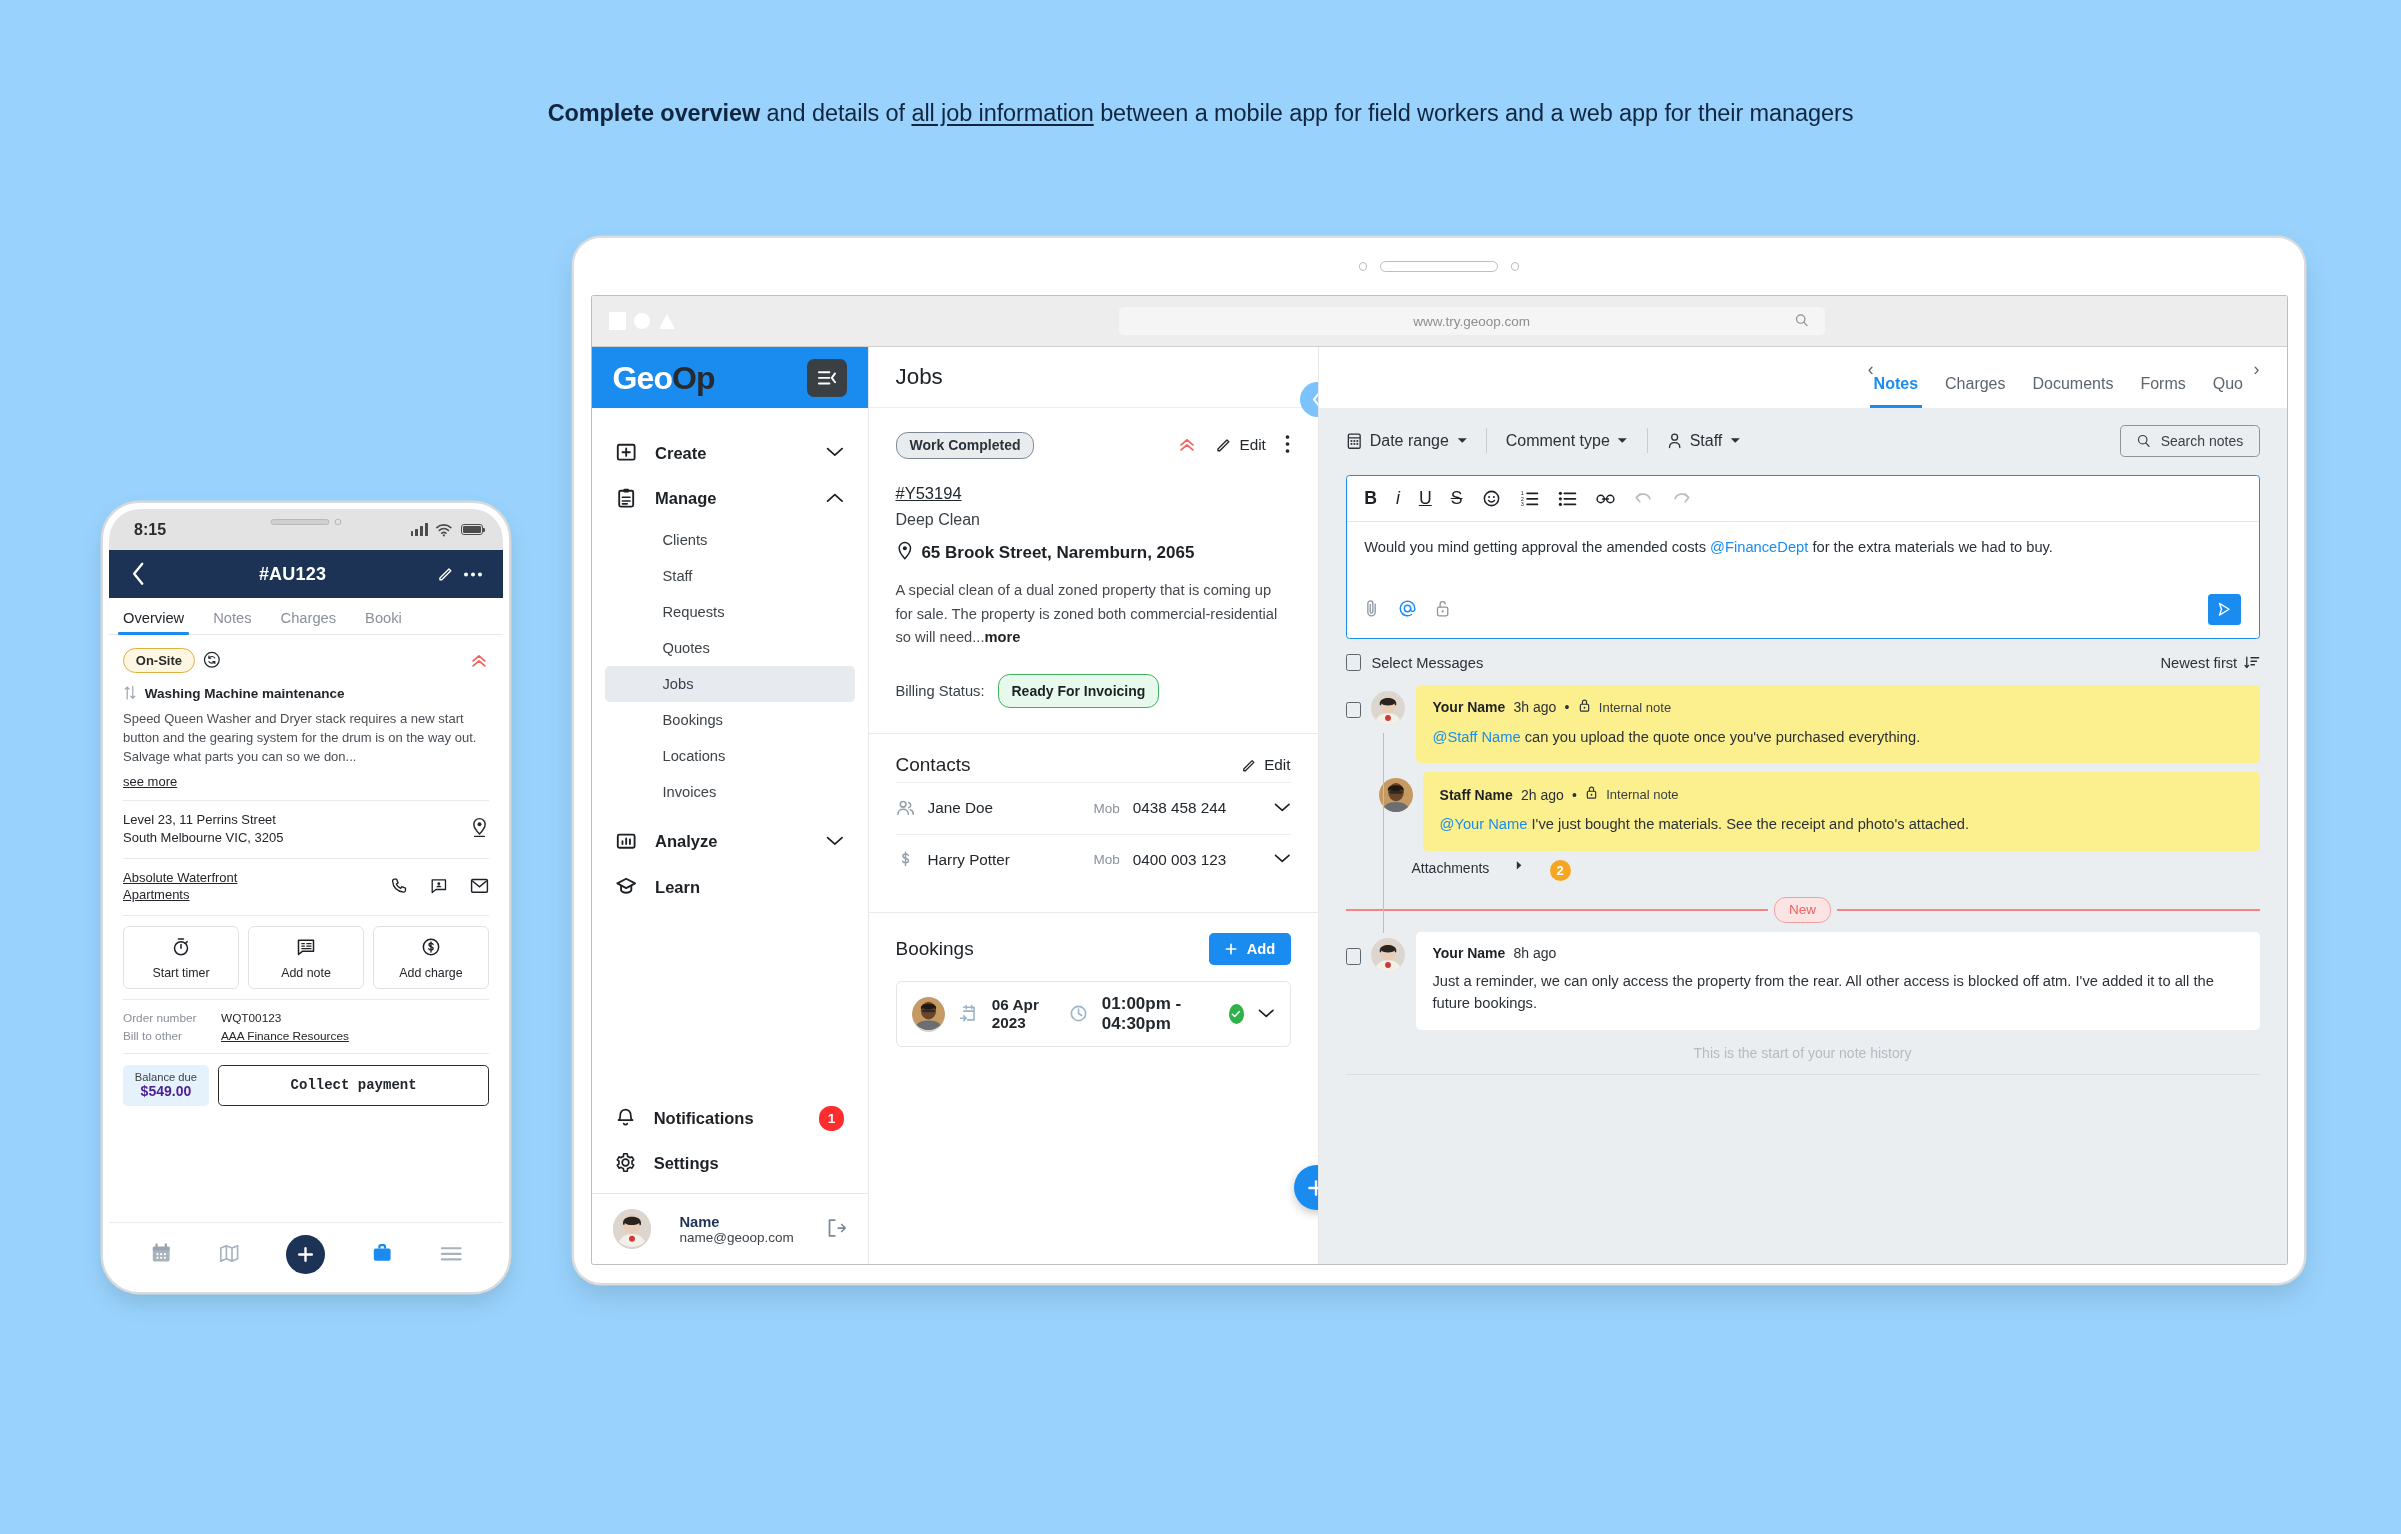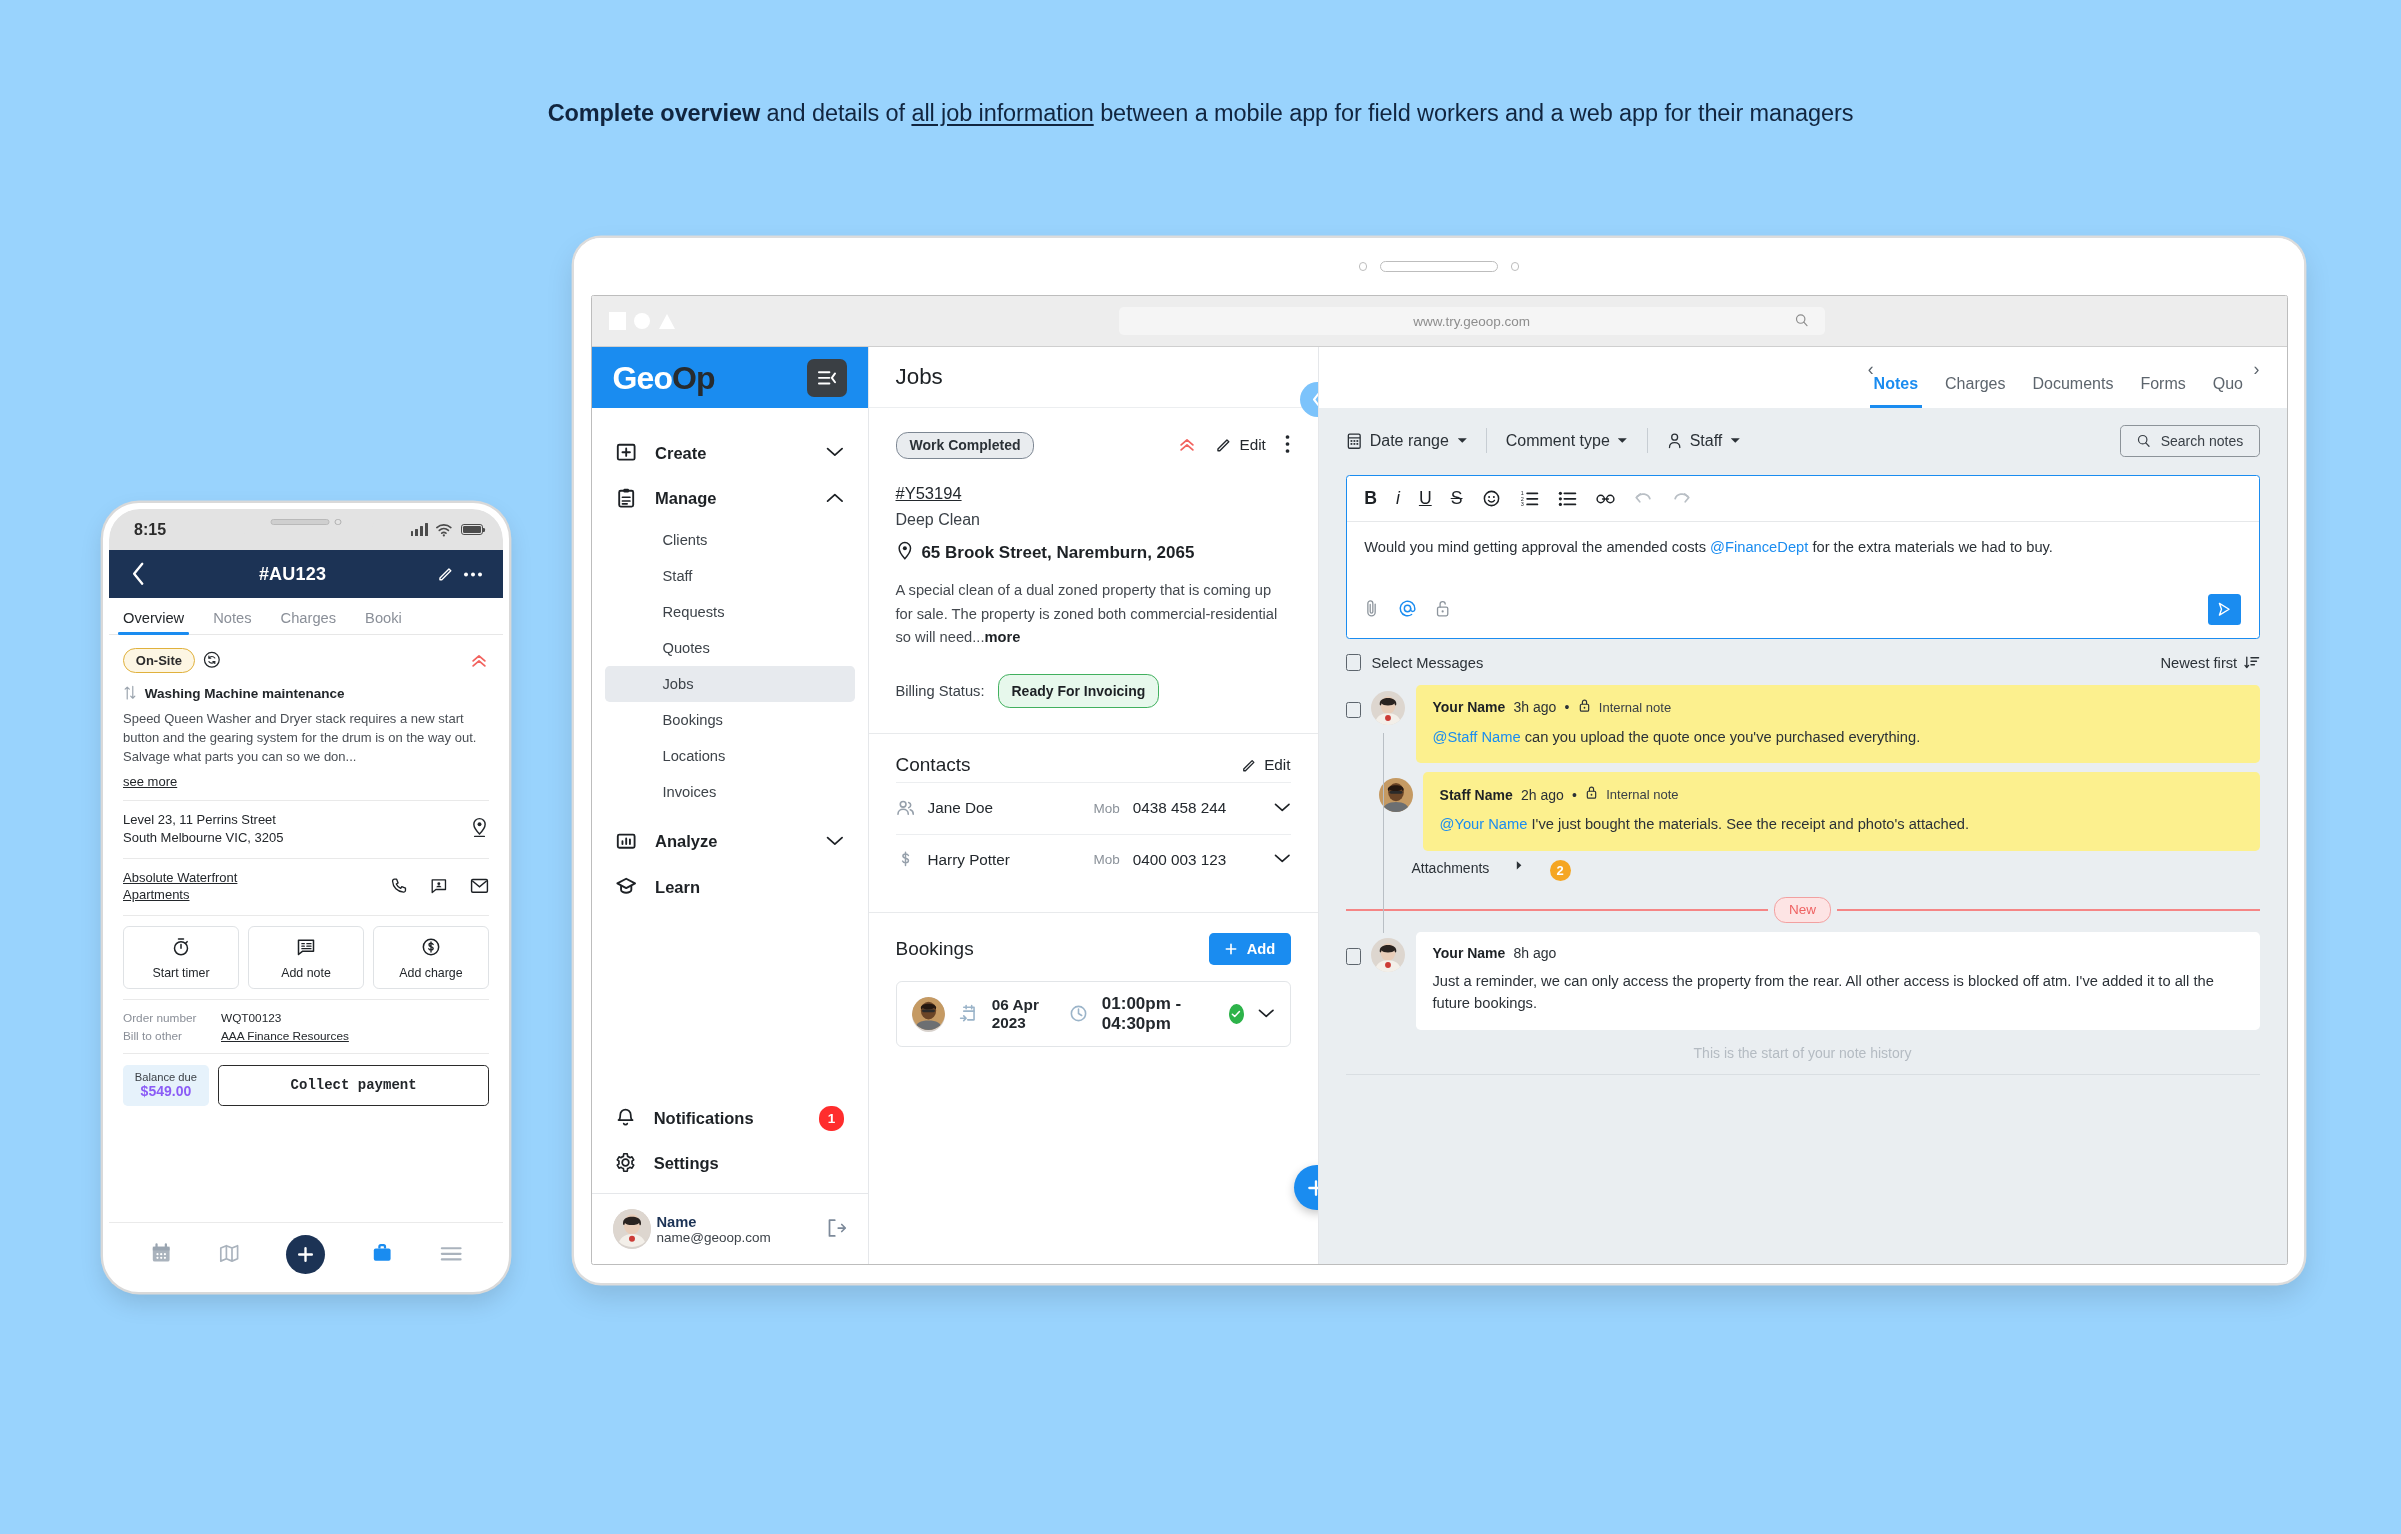--- a/index.html
+++ b/index.html
@@ -113,21 +113,21 @@
   .act-card span { font-size: 12.4px; color: #23272b; }
   .kv { display:flex; gap:20px; font-size:11.8px; margin-bottom:4.1px; align-items:baseline;}
   .kv .k { color:#8a8f98; width: 78px; flex:none; }
   .kv .v { color:#23272b; }
   .kv .v.link { text-decoration: underline; }
   .pay-row { display:flex; gap:9.4px; align-items:stretch; margin-top: 3.5px;}
   .bal {
     background:#e6f2fb; border-radius:4.7px; padding:6.5px 11.8px; text-align:center; min-width:78px;
   }
   .bal .bl { font-size:11.2px; color:#3c4147; }
-  .bal .bv { font-size:14px; font-weight:700; color:#8b5cf6; }
+  .bal .bv { font-size:14px; font-weight:700; color:#4c1d95; }
   .collect {
     flex:1; border:0.9px solid #2b2b2b; border-radius:4.7px; display:flex;
     align-items:center; justify-content:center; font-size:14px; font-weight:700; color:#23272b;font-family:Liberation Mono, monospace;
   }
   .phone-nav {
     height: 64px; border-top:0.6px solid #eaeaea; display:flex; align-items:center;
     justify-content: space-around; padding: 0 17.7px; flex:none; background:#fff;
   }
   .fab-dark { width:39px; height:39px; border-radius:50%; background:#1c3355; display:flex; align-items:center; justify-content:center; }
 
@@ -186,21 +186,21 @@
     border-radius: 4.7px;
   }
   .nav-sub.active { background:#e7eaee; }
   .rail-spacer { flex:1; }
   .nav-bottom { padding-bottom: 7px; }
   .badge-red {
     margin-left:auto; background:#ff2d2d; color:#fff; border-radius:11.8px; min-width:25px; height:25px;
     display:flex; align-items:center; justify-content:center; font-size:13.5px; font-weight:700; padding:0 5.9px;
   }
   .user-row {
-    border-top:0.6px solid #e5e7ea; padding: 15.3px 21px; display:flex; align-items:center; gap:6px;
+    border-top:0.6px solid #e5e7ea; padding: 15.3px 21px; display:flex; align-items:center; gap:29px;
   }
   .avatar { border-radius:50%; overflow:hidden; flex:none; background:#d8d2cd; }
   .user-meta .n { font-size:14.7px; font-weight:700; color:#1c3355; }
   .user-meta .e { font-size:13.5px; color:#3d4349; }
   .signout { margin-left:auto; }
 
   
   .center { width: 450px; flex:none; display:flex; flex-direction:column; border-right:0.6px solid #e5e7ea; overflow:hidden; position:relative;}
   .center-head { height: 61px; display:flex; align-items:center; padding: 0 27px; flex:none; border-bottom:0.6px solid #eceef0;}
   .center-head .h1 { font-size: 22.4px; color:#1d2125; }

